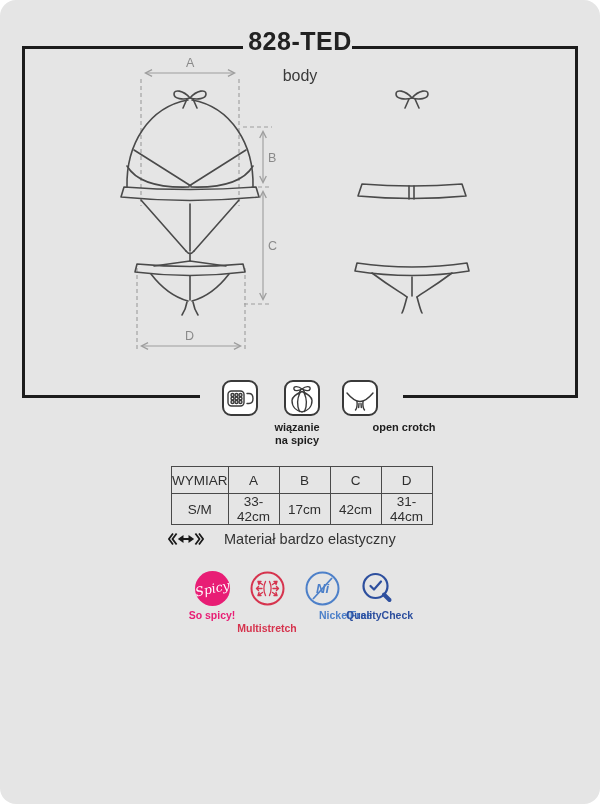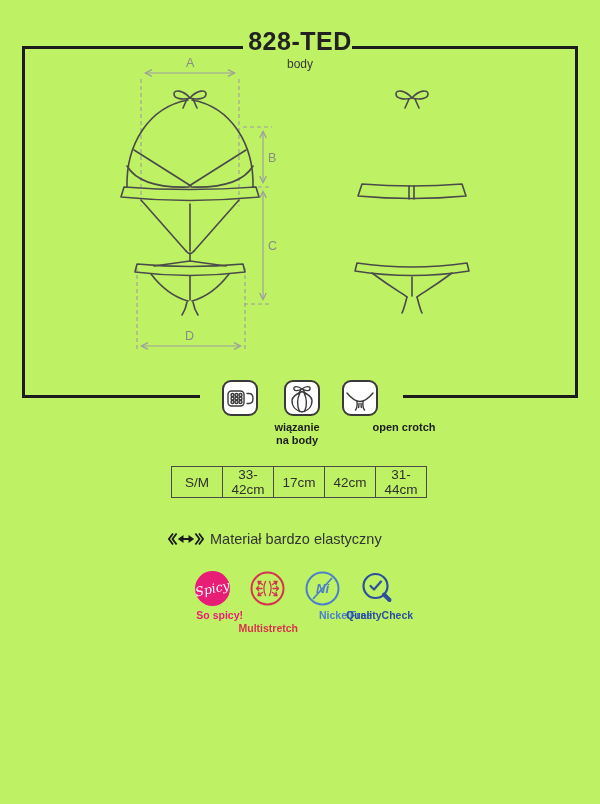--- a/index.html
+++ b/index.html
@@ -1,40 +1,40 @@
 <!DOCTYPE html>
 <html><head>
 <meta charset="utf-8">
 <style>
   html,body{margin:0;padding:0;background:#fff;}
-  #page{position:relative;width:600px;height:804px;background:#bef264;overflow:hidden;
-        font-family:"Liberation Sans",sans-serif;color:#2c2c2c;}
+  #page{position:relative;width:600px;height:804px;background:#e5e5e5;overflow:hidden;
+        font-family:"Liberation Sans",sans-serif;color:#2c2c2c;border-radius:16px;}
   .abs{position:absolute;}
   
   .frame-seg{position:absolute;background:#1c1c1c;}
   
   #title-block{position:absolute;left:230px;top:27px;width:140px;text-align:center;}
   #title-block h1{margin:0;font-size:25px;font-weight:600;letter-spacing:.5px;color:#222;}
-  #title-block .sub{font-size:12px;color:#3a3a3a;margin-top:1px;}
+  #title-block .sub{font-size:16px;color:#3a3a3a;margin-top:11px;}
   
   .feat-box{position:absolute;top:380px;width:32px;height:32px;border:2px solid #3a3a3a;
             border-radius:9px;background:#fff;display:flex;align-items:center;justify-content:center;}
   .feat-label{position:absolute;top:421px;width:110px;text-align:center;font-size:11px;
               font-weight:bold;color:#1d1d1d;line-height:13px;}
   
   #size-table{position:absolute;left:171px;top:466px;border-collapse:collapse;}
   #size-table td{border:1.5px solid #4a4a4a;width:50px;height:26px;text-align:center;
                  vertical-align:middle;font-size:13.5px;color:#2f2f2f;padding:0;}
   
-  #material-note{position:absolute;left:168px;top:531px;display:flex;align-items:center;gap:6px;}
+  #material-note{position:absolute;left:168px;top:531px;display:flex;align-items:center;gap:20px;}
   #material-note .txt{font-size:14.5px;color:#333;}
   
   .badge{position:absolute;top:571px;width:62px;text-align:center;}
   .badge .circ{width:35px;height:35px;margin:0 auto;}
-  .badge .lbl{margin-top:3px;font-size:10.5px;font-weight:bold;white-space:nowrap;text-align:right;}
+  .badge .lbl{margin-top:3px;font-size:10.5px;font-weight:bold;white-space:nowrap;}
   #badge-spicy .circ{border-radius:50%;background:#e81d75;display:flex;align-items:center;justify-content:center;}
   #badge-spicy .spicy-word{color:#fff;font-family:"DejaVu Serif",serif;font-style:italic;
                            font-size:12.5px;transform:rotate(-12deg);}
   #badge-spicy .lbl{color:#e81d75;}
   #badge-multistretch .lbl{color:#d6344e;margin-top:16px;}
   #badge-nickelfree .lbl{color:#4d80c9;margin-left:28px;}
   #badge-qualitycheck .lbl{color:#2d4f9e;}
 </style>
 </head>
 <body>
@@ -169,29 +169,36 @@
       <path d="M3,11 C8,17 12,19.5 16,19.5 C20,19.5 24,17 29,11"></path>
       <path d="M13,19.3 C13.4,23 13,26 11.5,28"></path>
       <path d="M19,19.3 C18.6,23 19,26 20.5,28"></path>
       <path d="M15,21.5 L14.7,25.5"></path>
       <path d="M17,21.5 L17.3,25.5"></path>
     </svg>
   </div>
 
   <div class="feat-label" style="left:242px;">
     <div>wiązanie</div>
-    <div>na body</div>
+    <div>na spicy</div>
   </div>
   <div class="feat-label" style="left:305px;padding-left:44px;">
     <div>open crotch</div>
     <div></div>
   </div>
 
   <table id="size-table">
     <tbody>
+        <tr>
+      <td>WYMIAR</td>
+      <td>A</td>
+      <td>B</td>
+      <td>C</td>
+      <td>D</td>
+    </tr>
     <tr>
       <td>S/M</td>
       <td>33-42cm</td>
       <td>17cm</td>
       <td>42cm</td>
       <td>31-44cm</td>
     </tr>
   </tbody>
     </table>
 

